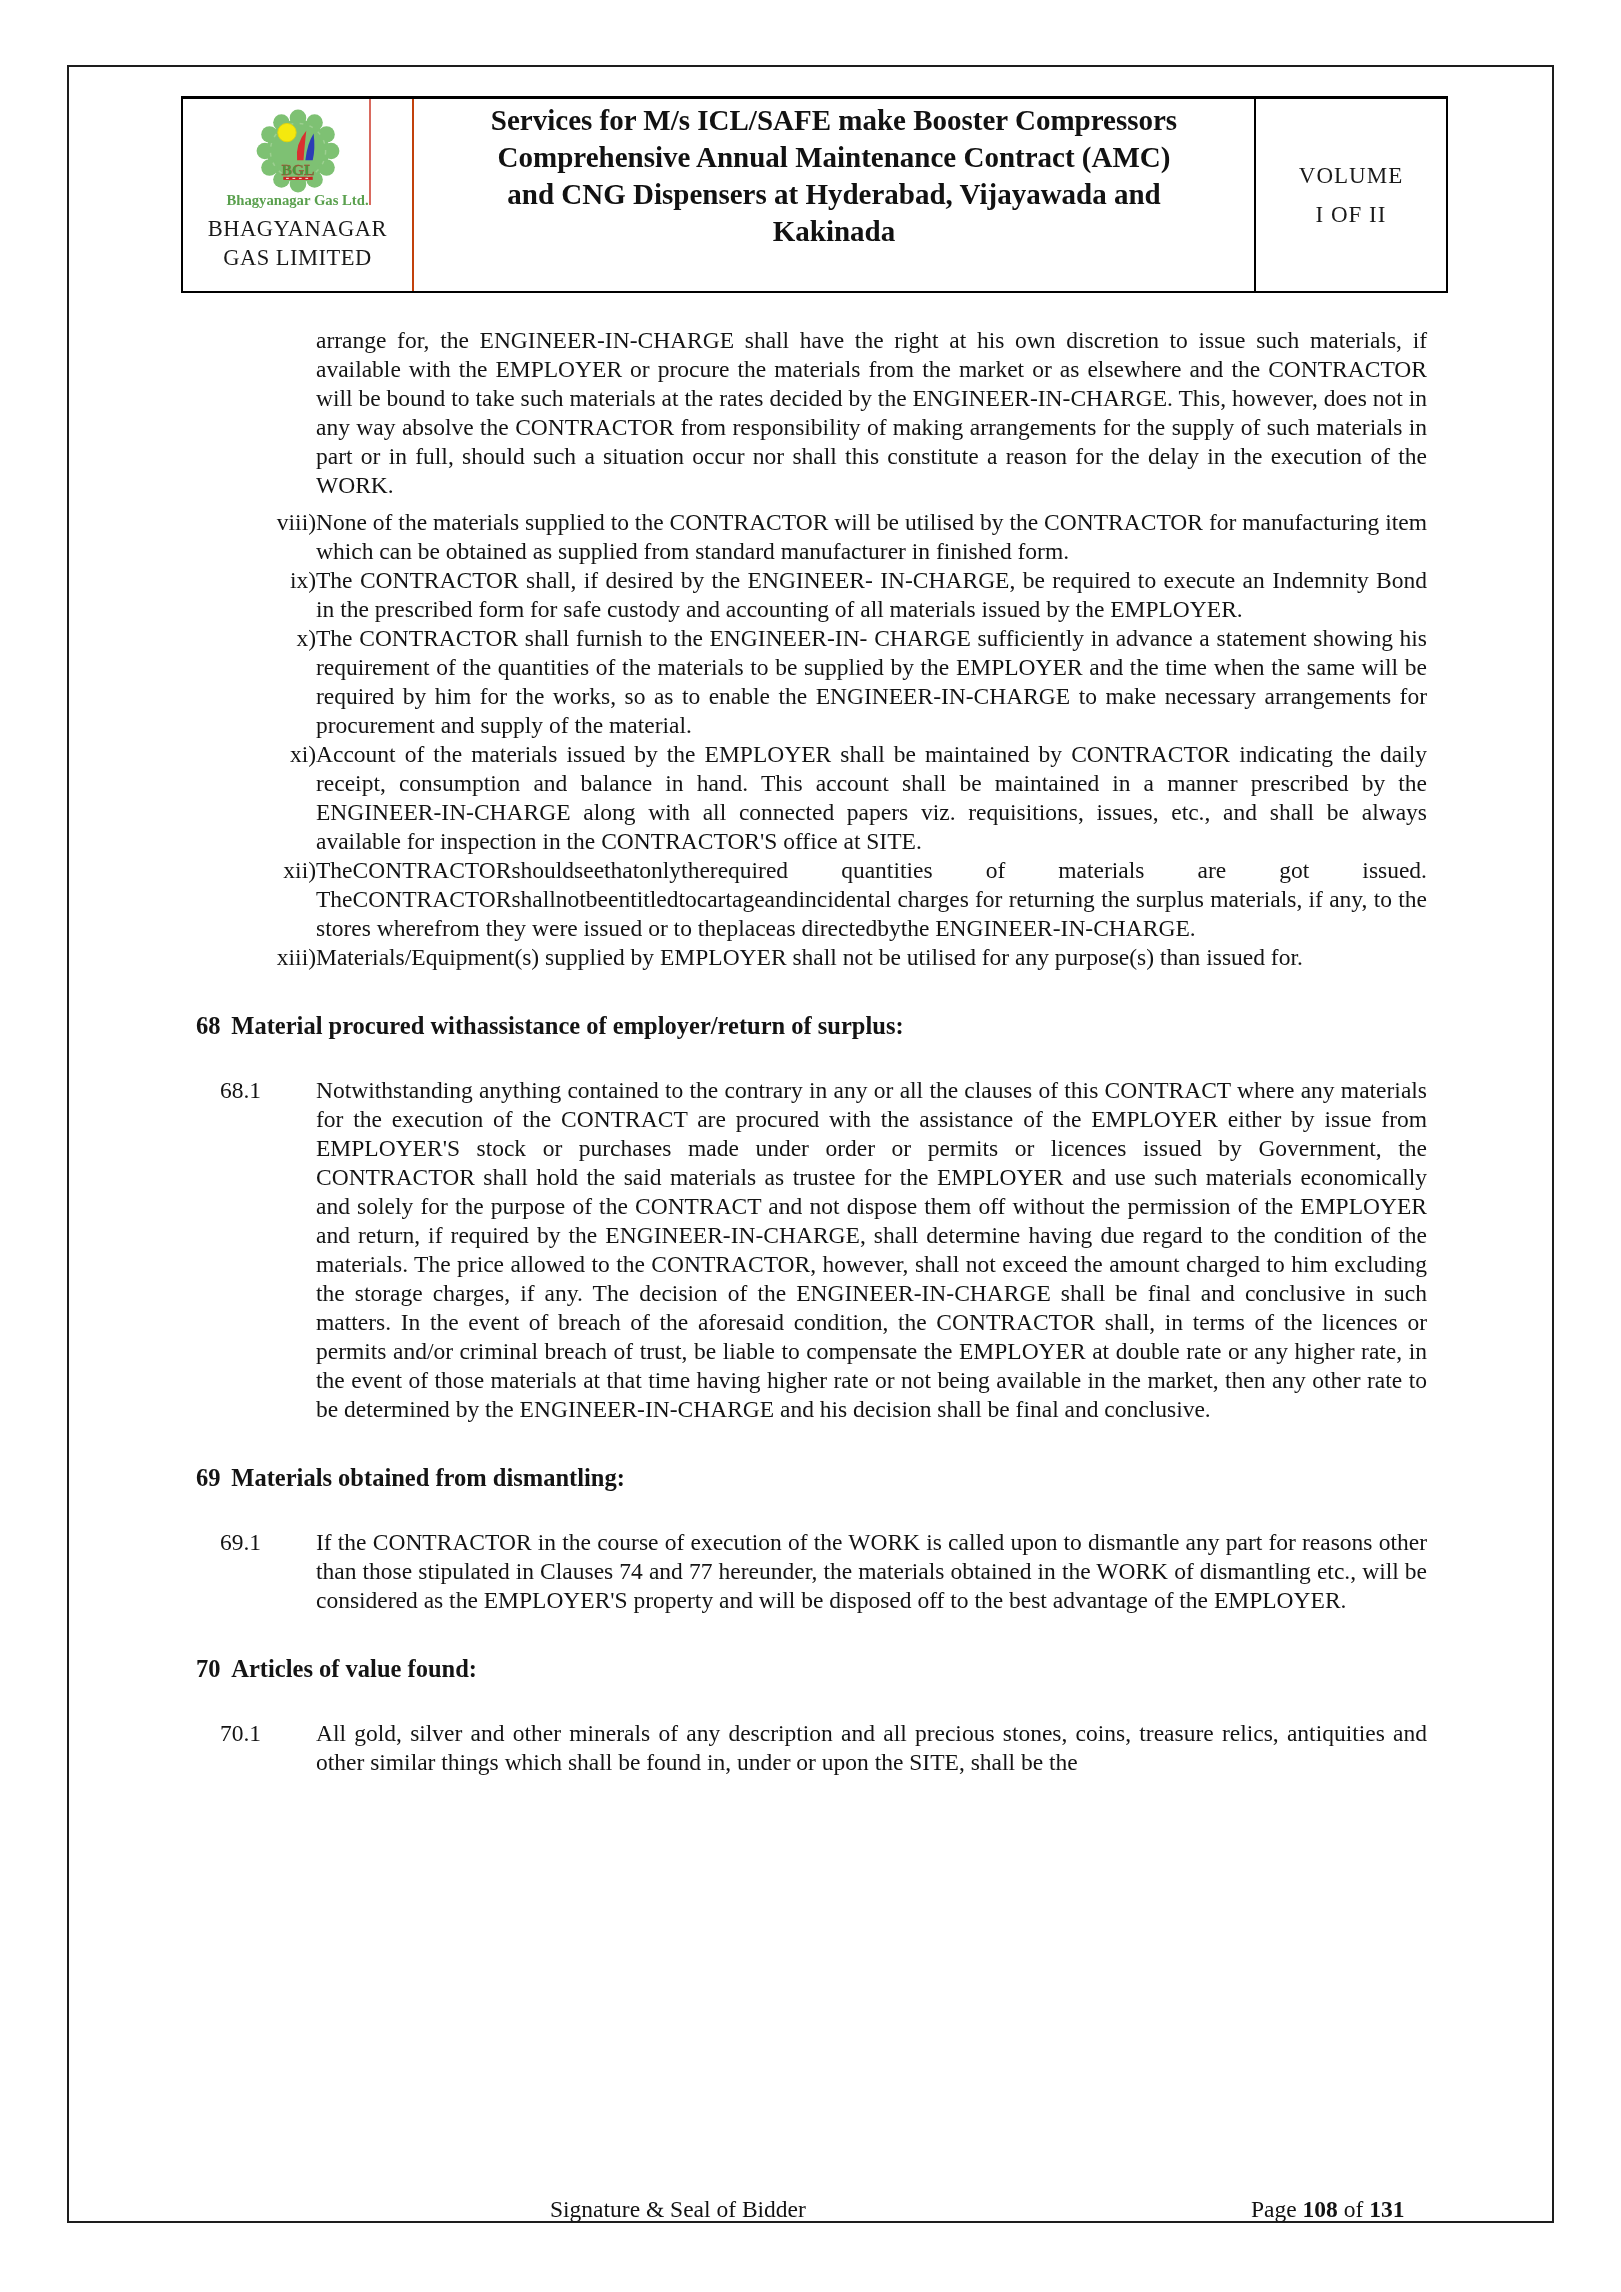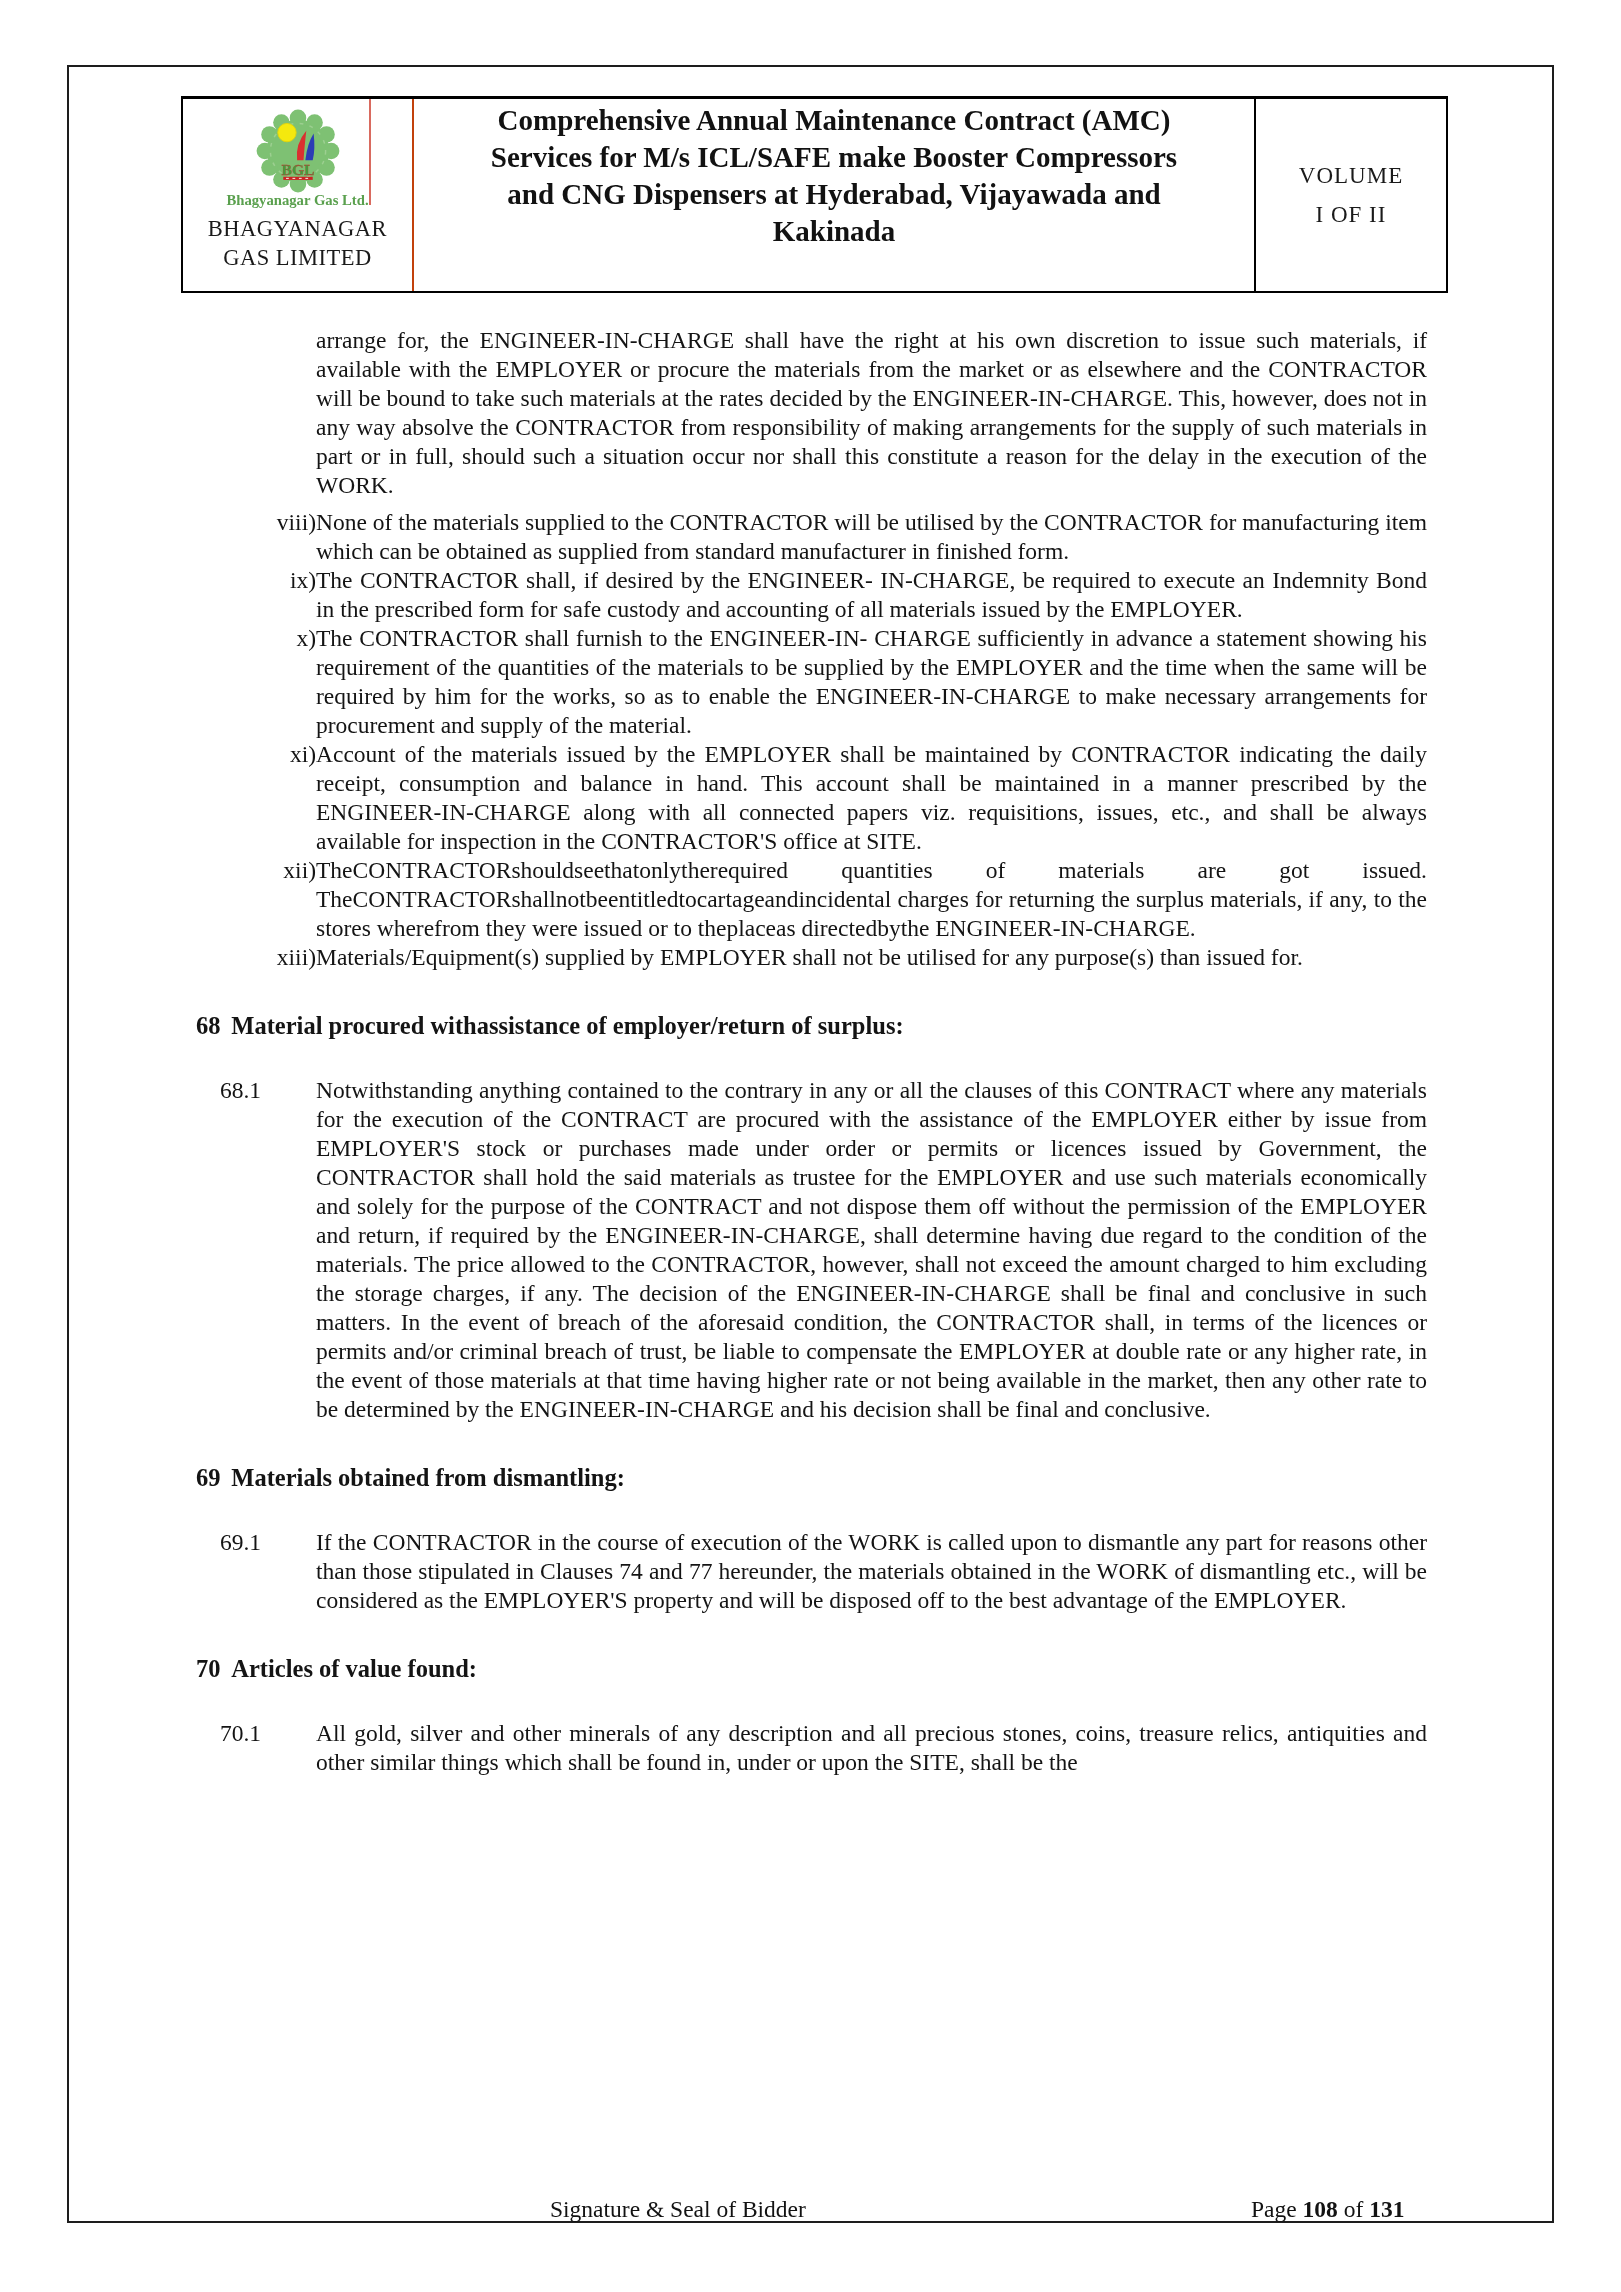--- a/index.html
+++ b/index.html
@@ -107,22 +107,22 @@
     </svg>
     <div class="logo-subtitle">Bhagyanagar Gas Ltd.</div>
     <div class="company-name">
       <div>BHAGYANAGAR</div>
       <div>GAS LIMITED</div>
     </div>
     <div class="red-artifact"></div>
   </div>
 
   <div class="title-cell">
+    <div class="title-line">Services for M/s ICL/SAFE make Booster Compressors</div>
     <div class="title-line">Comprehensive Annual Maintenance Contract (AMC)</div>
-    <div class="title-line">Services for M/s ICL/SAFE make Booster Compressors</div>
     <div class="title-line">and CNG Dispensers at Hyderabad, Vijayawada and</div>
     <div class="title-line">Kakinada</div>
   </div>
 
   <div class="volume-cell">
     <div class="volume-line">VOLUME</div>
     <div class="volume-line">I OF II</div>
   </div>
 </div>
 

